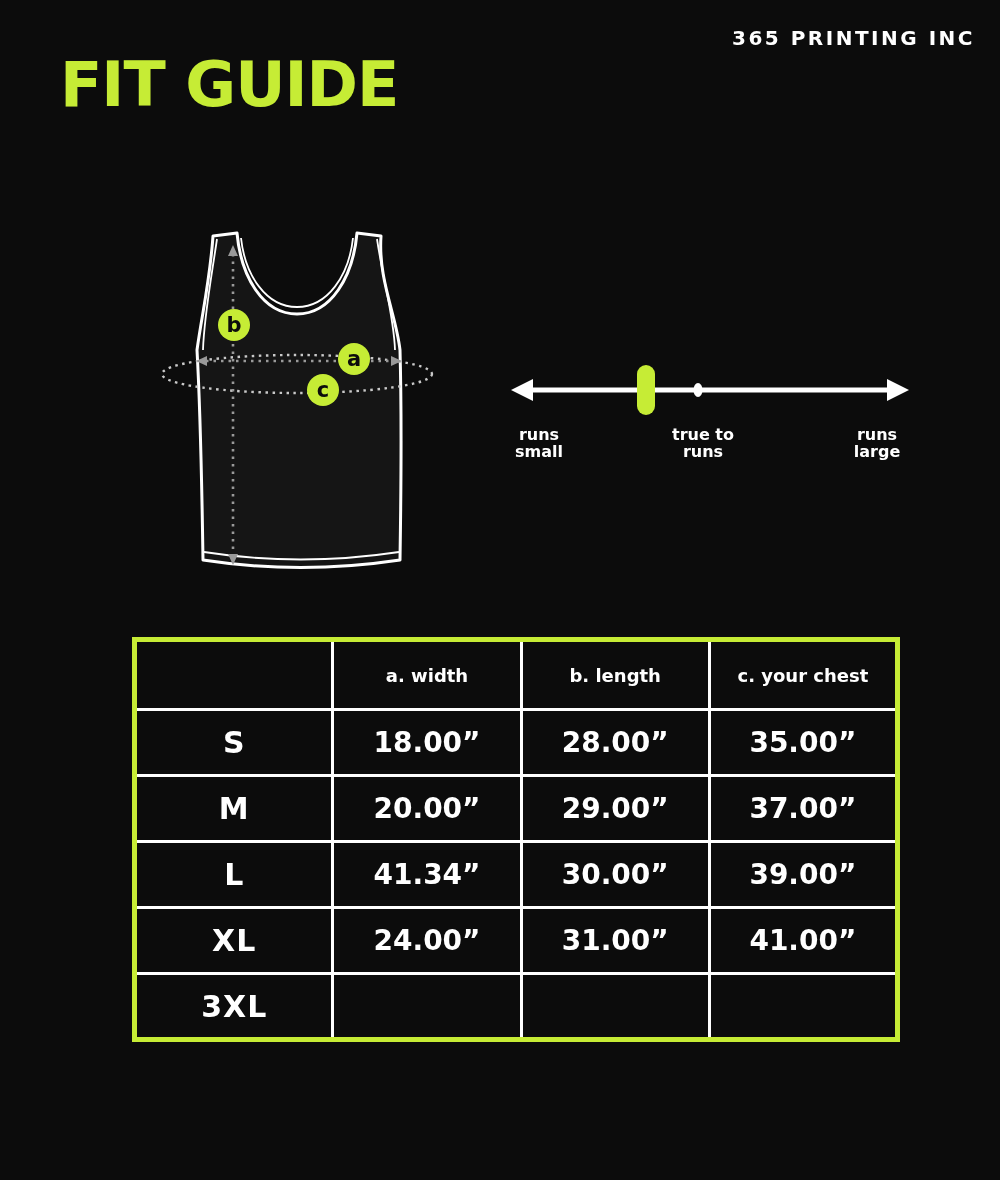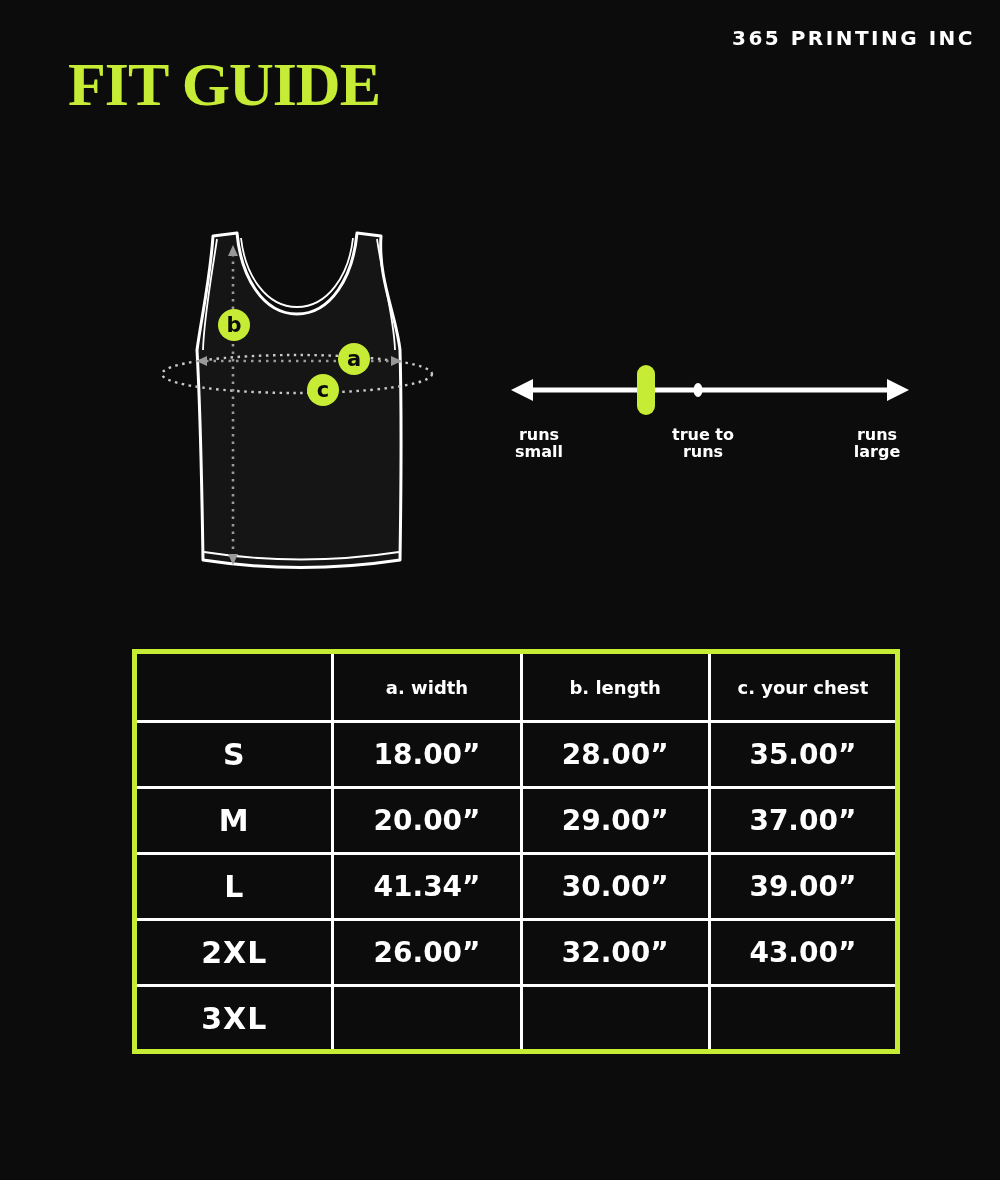--- a/index.html
+++ b/index.html
@@ -4,21 +4,21 @@
 <style>
   :root { --accent:#c6ec35; --bg:#0c0c0c; --fg:#ffffff; --line:#999999; --dash:#c9c9c9; }
   * { margin:0; padding:0; box-sizing:border-box; }
   html,body { background:var(--bg); }
   body { font-family:"DejaVu Sans","Liberation Sans",sans-serif; color:var(--fg); }
   .page { position:relative; width:1000px; height:1180px; background:var(--bg); overflow:hidden; }
 
   .brand { position:absolute; top:26px; right:25px; font-size:20px; font-weight:bold;
            letter-spacing:2.5px; color:var(--fg); }
 
-  .title-block { position:absolute; left:68px; top:52px; display:inline-block;font-family:Liberation Serif, serif; }
+  .title-block { position:absolute; left:60px; top:52px; display:inline-block; }
   .title { font-size:62px; font-weight:800; letter-spacing:-1px; line-height:1.05;
            color:var(--accent); white-space:nowrap; }
   .subtitle { font-size:27px; font-weight:bold; letter-spacing:0.5px; color:var(--fg);
               text-align:right; margin-top:2px; }
 
   .tank-svg { position:absolute; left:150px; top:222px; width:300px; height:375px; }
   .tank-fill { fill:#151515; stroke:#ffffff; stroke-width:3; stroke-linejoin:round; }
   .tank-inner { fill:none; stroke:#ffffff; stroke-width:1.8; }
   .dash-gray { fill:none; stroke:var(--line); stroke-width:2.6; stroke-dasharray:2.5 5; }
   .dash-light { fill:none; stroke:var(--dash); stroke-width:2.4; stroke-dasharray:2.5 4.5; }
@@ -31,21 +31,21 @@
   .scale-svg { position:absolute; left:0; top:0; width:410px; height:70px; }
   .scale-line { stroke:#ffffff; stroke-width:5; }
   .scale-head { fill:#ffffff; }
   .scale-pill { fill:var(--accent); }
   .scale-dot { fill:#ffffff; }
   .scale-label { position:absolute; top:74px; transform:translateX(-50%); text-align:center;
                  font-size:16px; font-weight:bold; line-height:1.08; color:var(--fg); }
   .scale-label span { display:block; }
   .lbl-left { left:34px; } .lbl-center { left:198px; } .lbl-right { left:372px; }
 
-  .table-wrap { position:absolute; left:132px; top:637px; width:768px;margin-top:12px; }
+  .table-wrap { position:absolute; left:132px; top:637px; width:768px; }
   table.sizes { width:100%; border-collapse:collapse; table-layout:fixed;
                 border:5px solid var(--accent); }
   table.sizes th, table.sizes td { border:3px solid #ffffff; text-align:center;
                 vertical-align:middle; color:var(--fg); }
   table.sizes thead th { height:70px; font-size:18px; font-weight:bold; }
   table.sizes tbody tr { height:66px; }
   td.size-cell { font-size:30px; font-weight:800; letter-spacing:1px; }
   td.val-cell  { font-size:28px; font-weight:bold; }
   col.c-size { width:26%; } col.c-val { width:24.66%; }
 
@@ -155,24 +155,24 @@
           <td class="val-cell">29.00”</td>
           <td class="val-cell">37.00”</td>
         </tr>
         <tr>
           <td class="size-cell">L</td>
           <td class="val-cell">41.34”</td>
           <td class="val-cell">30.00”</td>
           <td class="val-cell">39.00”</td>
         </tr>
         <tr>
-          <td class="size-cell">2XL</td>
-          <td class="val-cell">26.00”</td>
-          <td class="val-cell">32.00”</td>
-          <td class="val-cell">43.00”</td>
+          <td class="size-cell">XL</td>
+          <td class="val-cell">24.00”</td>
+          <td class="val-cell">31.00”</td>
+          <td class="val-cell">41.00”</td>
         </tr>
         <tr>
           <td class="size-cell">3XL</td>
           <td class="val-cell"></td>
           <td class="val-cell"></td>
           <td class="val-cell"></td>
         </tr>
       </tbody>
     </table>
   </div>

